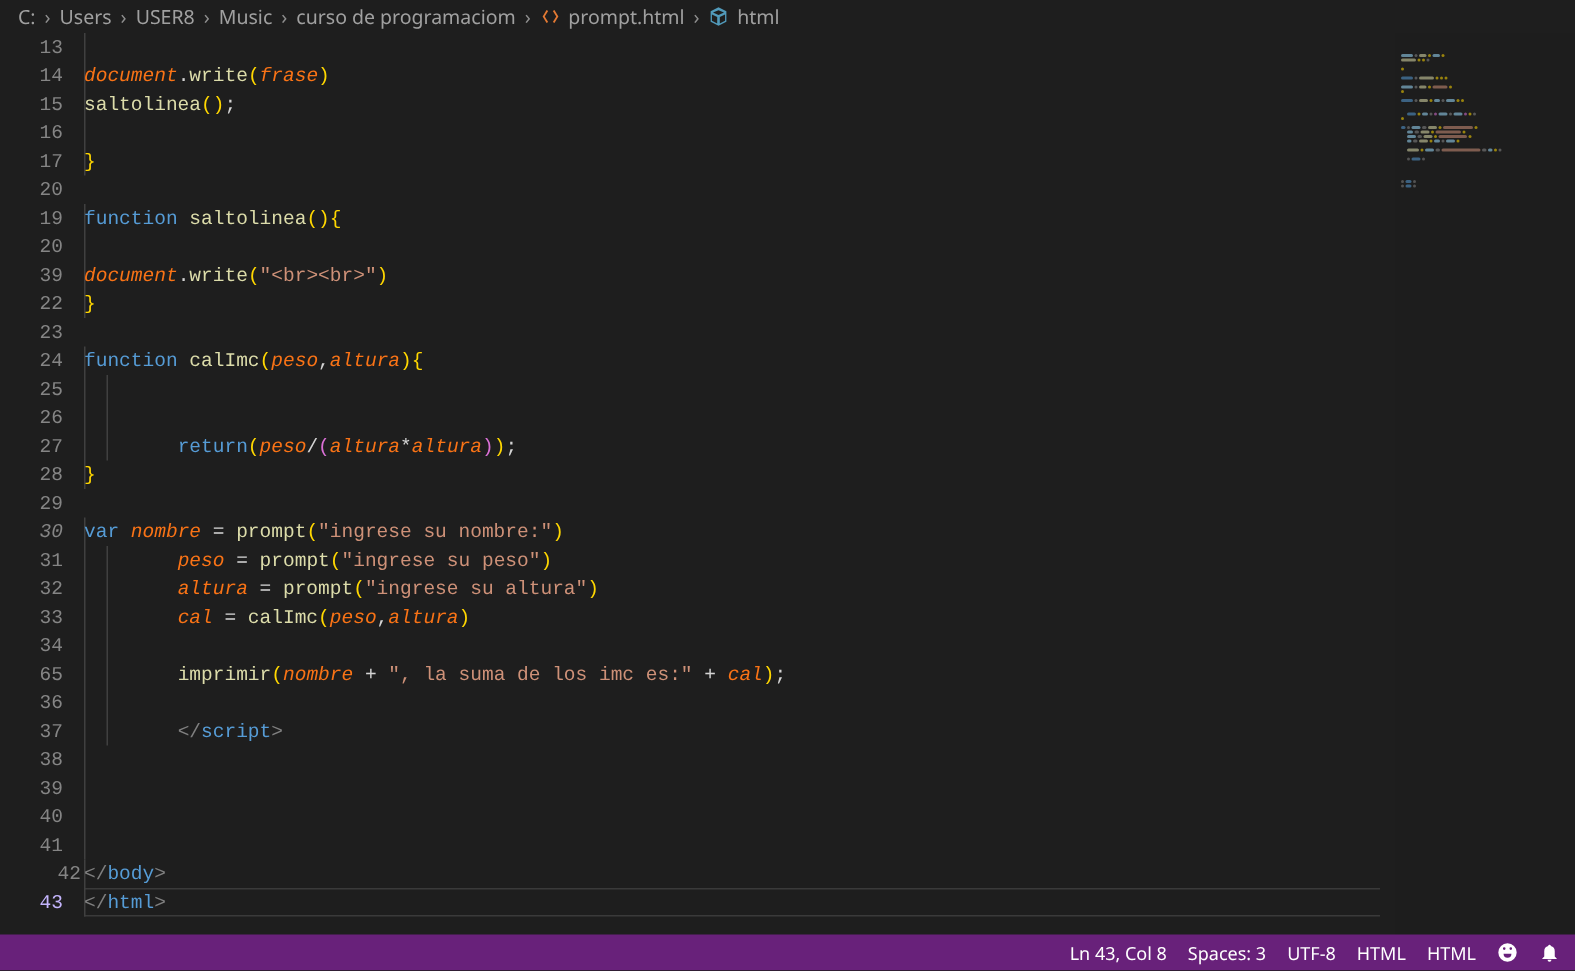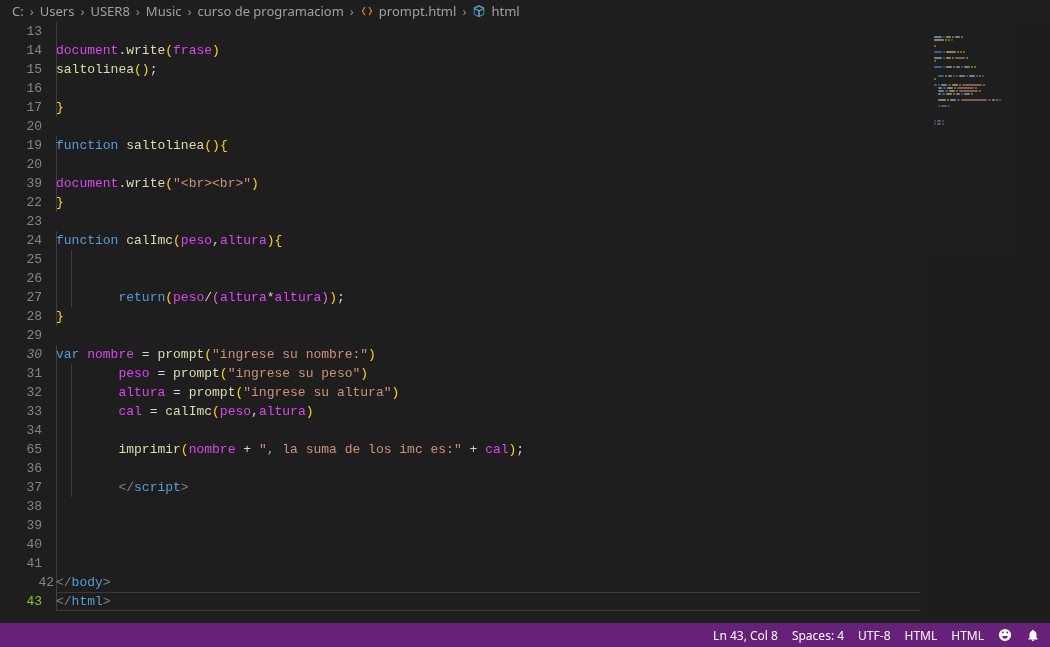--- a/index.html
+++ b/index.html
@@ -36,42 +36,42 @@
 .gutter{
   position:absolute;
   left:0; top:0; bottom:0;
   width:44px;
   text-align:right;
   color:#858585;
   padding-right:12px;
   user-select:none;
   margin-left:10px;
 }
-.gutter .ln.active{ color:#84cc16; }
+.gutter .ln.active{ color:#c4b5fd; }
 .code{
   position:absolute;
   left:56px; top:0; right:130px; bottom:0;
   white-space:pre;
 }
 .hl-line{
   position:absolute;
   left:0; right:0; height:19px;
   border-top:1px solid #3a3a3a;
   border-bottom:1px solid #3a3a3a;
   pointer-events:none;
 }
 .indent{
   position:absolute;
   width:0;
   border-left:1px solid #404040;
   pointer-events:none;
 }
 .tk-kw{ color:#569cd6; }
 .tk-fn{ color:#dcdcaa; } 
-.tk-var{ color:#d946ef; } 
+.tk-var{ color:#f97316;font-style:italic; } 
 .tk-str{ color:#ce9178; }
 .tk-pun{ color:#d4d4d4; }
 .tk-brace{ color:#ffd700; }
 .tk-brace2{ color:#da70d6; }
 .tk-tag{ color:#808080; }
 .tk-tagname{ color:#569cd6; }
 .minimap{
   position:absolute;
   top:0; right:0;
   width:120px; height:100%;
@@ -206,21 +206,21 @@
       <div class="mm-line"><span style="background: rgb(128, 128, 128); width: 2px; margin-left: 4px;"></span><span style="background: rgb(86, 156, 214); width: 4px; margin-left: 1px;"></span><span style="background: rgb(128, 128, 128); width: 2px; margin-left: 1px;"></span></div>
     </div>
 </div>
 
 <div class="statusbar">
   <div class="right">
     <span class="sb-item">
         <span>Ln 43, Col 8</span>
       </span>
     <span class="sb-item">
-        <span>Spaces: 4</span>
+        <span>Spaces: 3</span>
       </span>
     <span class="sb-item">
         <span>UTF-8</span>
       </span>
     <span class="sb-item">
         <span>HTML</span>
       </span>
     <span class="sb-item">
         <span>HTML</span>
       </span>

